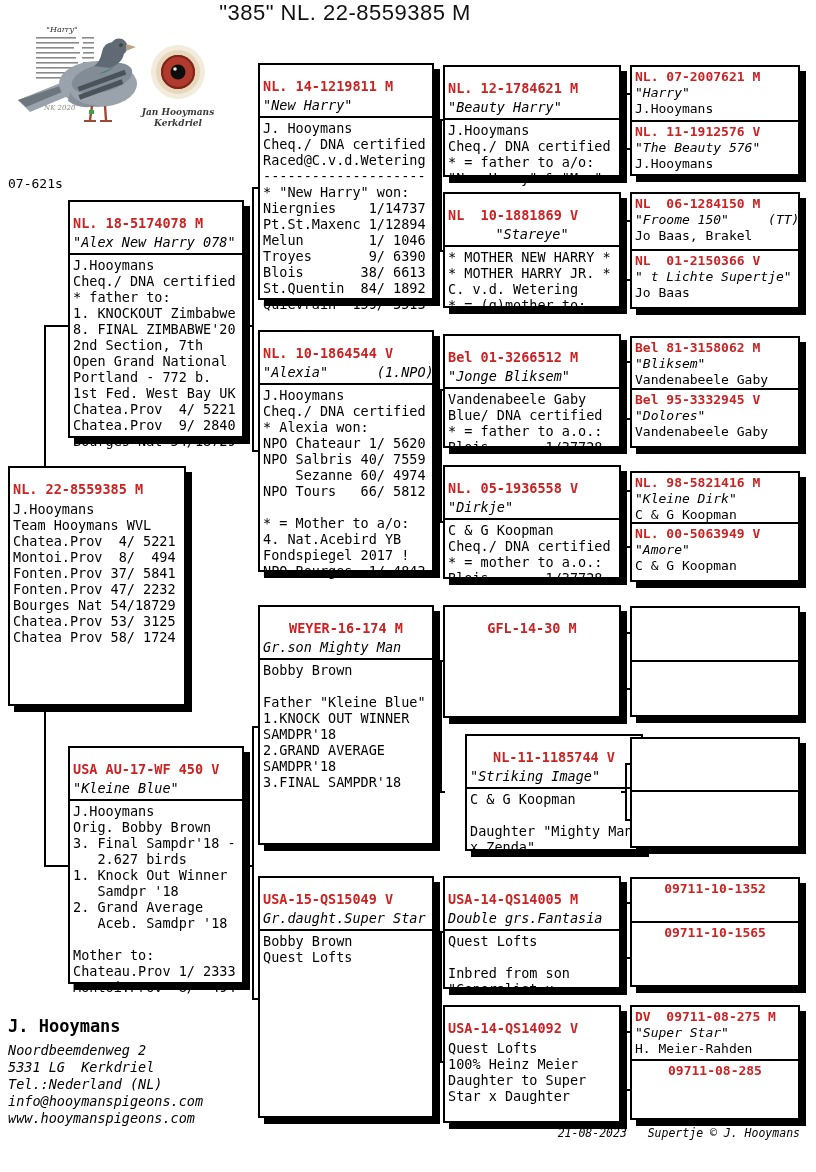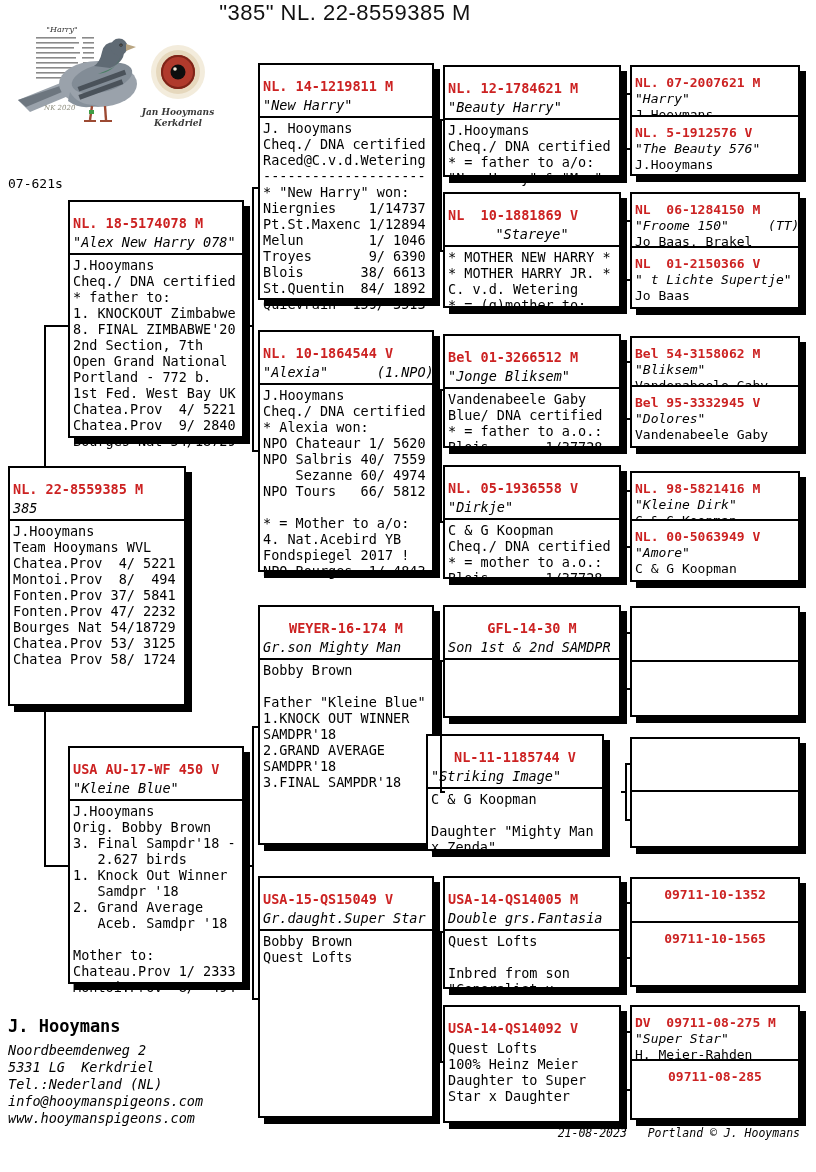--- a/index.html
+++ b/index.html
@@ -27,21 +27,21 @@
   }
   .name {
     font-style:italic; font-size:13.5px; line-height:18px;
     padding:0 3px 2px 3px; border-bottom:2px solid #000; white-space:pre;
   }
   .body {
     font-size:13.5px; line-height:16px; padding:2px 3px; white-space:pre;
   }
   .center { text-align:center; }
   .pair { display:flex; flex-direction:column; padding:0; }
-  .cell { box-sizing:border-box; padding:7px 3px; overflow:hidden; }
+  .cell { box-sizing:border-box; padding:1px 3px; overflow:hidden; }
   .cell.first { border-bottom:2px solid #000; }
   .ring4 { color:var(--accent,#cc2222); font-weight:bold; font-size:13px; line-height:17px; white-space:pre; }
   .name4 { font-style:italic; font-size:13px; line-height:16px; white-space:pre; }
   .fancier { font-size:13px; line-height:16px; white-space:pre; }
   .line { position:absolute; background:#000; }
   .footer-owner {
     position:absolute; left:8px; top:1016px; font-size:17px; font-weight:bold;
   }
   .footer-address {
     position:absolute; left:8px; top:1042px; font-size:13.5px; line-height:17px; white-space:pre;font-style:italic;
@@ -135,21 +135,20 @@
 Open Grand National
 Portland - 772 b.
 1st Fed. West Bay UK
 Chatea.Prov  4/ 5221
 Chatea.Prov  9/ 2840
 Bourges Nat 54/18729</div>
   </div>
 
   <div class="box" style="left:8px;top:466px;width:178px;height:240px">
     <div class="ring">NL. 22-8559385 M</div>
-    <div class="name">385</div>
     <div class="body">J.Hooymans
 Team Hooymans WVL
 Chatea.Prov  4/ 5221
 Montoi.Prov  8/  494
 Fonten.Prov 37/ 5841
 Fonten.Prov 47/ 2232
 Bourges Nat 54/18729
 Chatea.Prov 53/ 3125
 Chatea Prov 58/ 1724</div>
   </div>
@@ -256,24 +255,23 @@
     <div class="ring">NL. 05-1936558 V</div>
     <div class="name">"Dirkje"</div>
     <div class="body">C &amp; G Koopman
 Cheq./ DNA certified
 * = mother to a.o.:
 Blois       1/37728</div>
   </div>
 
   <div class="box" style="left:443px;top:605px;width:178px;height:113px">
     <div class="ring center">GFL-14-30 M</div>
-    <div class="name">Son 1st &amp; 2nd SAMDPR</div>
-  </div>
-
-  <div class="box" style="left:426px;top:734px;width:178px;height:117px">
+  </div>
+
+  <div class="box" style="left:465px;top:734px;width:178px;height:117px">
     <div class="ring center">NL-11-1185744 V</div>
     <div class="name">"Striking Image"</div>
     <div class="body">C &amp; G Koopman
 
 Daughter "Mighty Man
 x Zenda"</div>
   </div>
 
   <div class="box" style="left:443px;top:876px;width:178px;height:113px">
     <div class="ring">USA-14-QS14005 M</div>
@@ -292,42 +290,42 @@
 Star x Daughter</div>
   </div>
 
   <div class="pair" style="left:630px;top:65px;width:170px;height:111px">
     <div class="cell first" style="height:55px">
       <div class="ring4">NL. 07-2007621 M</div>
       <div class="name4">"Harry"</div>
       <div class="fancier">J.Hooymans</div>
     </div>
     <div class="cell">
-      <div class="ring4">NL. 5-1912576 V</div>
+      <div class="ring4">NL. 11-1912576 V</div>
       <div class="name4">"The Beauty 576"</div>
       <div class="fancier">J.Hooymans</div>
     </div>
   </div>
 
   <div class="pair" style="left:630px;top:192px;width:170px;height:117px">
     <div class="cell first" style="height:57px">
       <div class="ring4">NL  06-1284150 M</div>
       <div class="name4">"Froome 150"     (TT)</div>
       <div class="fancier">Jo Baas, Brakel</div>
     </div>
     <div class="cell">
       <div class="ring4">NL  01-2150366 V</div>
       <div class="name4">" t Lichte Supertje"</div>
       <div class="fancier">Jo Baas</div>
     </div>
   </div>
 
   <div class="pair" style="left:630px;top:336px;width:170px;height:112px">
     <div class="cell first" style="height:52px">
-      <div class="ring4">Bel 54-3158062 M</div>
+      <div class="ring4">Bel 81-3158062 M</div>
       <div class="name4">"Bliksem"</div>
       <div class="fancier">Vandenabeele Gaby</div>
     </div>
     <div class="cell">
       <div class="ring4">Bel 95-3332945 V</div>
       <div class="name4">"Dolores"</div>
       <div class="fancier">Vandenabeele Gaby</div>
     </div>
   </div>
 
@@ -437,16 +435,16 @@
       <div class="line" style="left: 625px; top: 1089px; width: 7px; height: 2px;"></div>
     </div>
 
   <div class="footer-owner">J. Hooymans</div>
   <div class="footer-address">Noordbeemdenweg 2
 5331 LG  Kerkdriel
 Tel.:Nederland (NL)
 info@hooymanspigeons.com
 www.hooymanspigeons.com</div>
   <div class="footer-credit">
-    <span>21-08-2023</span>&nbsp;&nbsp;&nbsp;<span>Portland © J. Hooymans</span>
+    <span>21-08-2023</span>&nbsp;&nbsp;&nbsp;<span>Supertje © J. Hooymans</span>
   </div>
 
 </div>
 
 </body></html>

